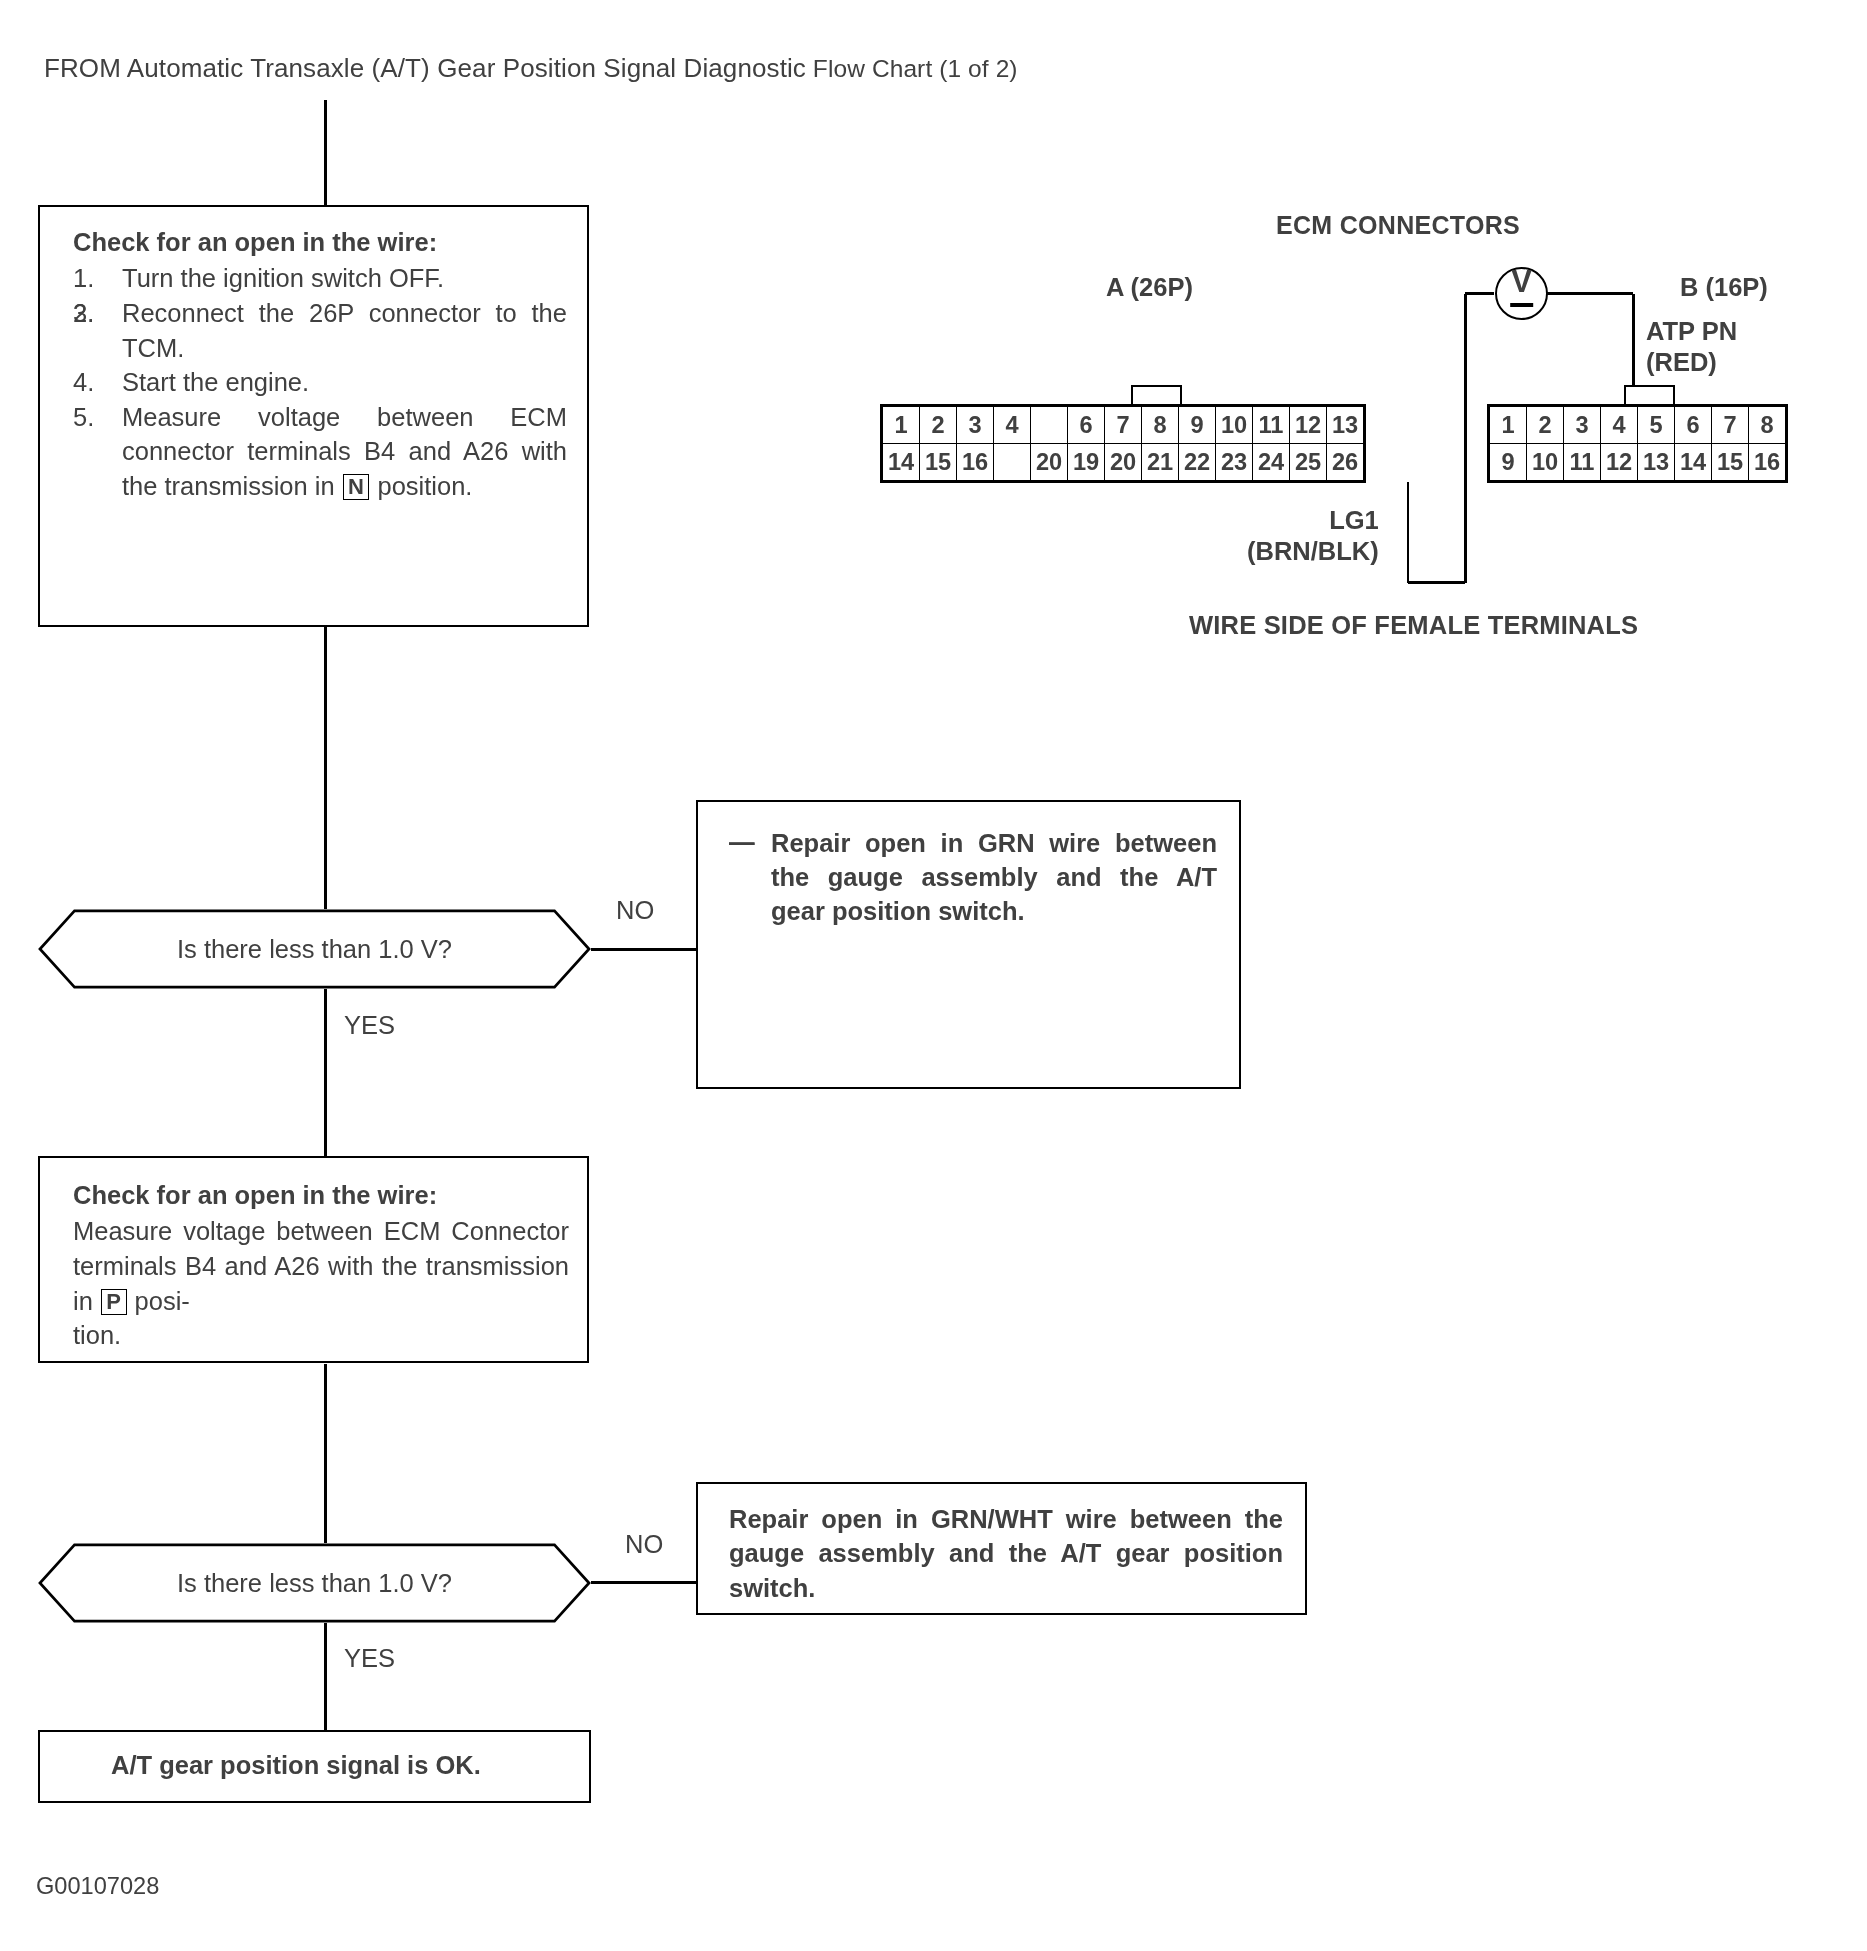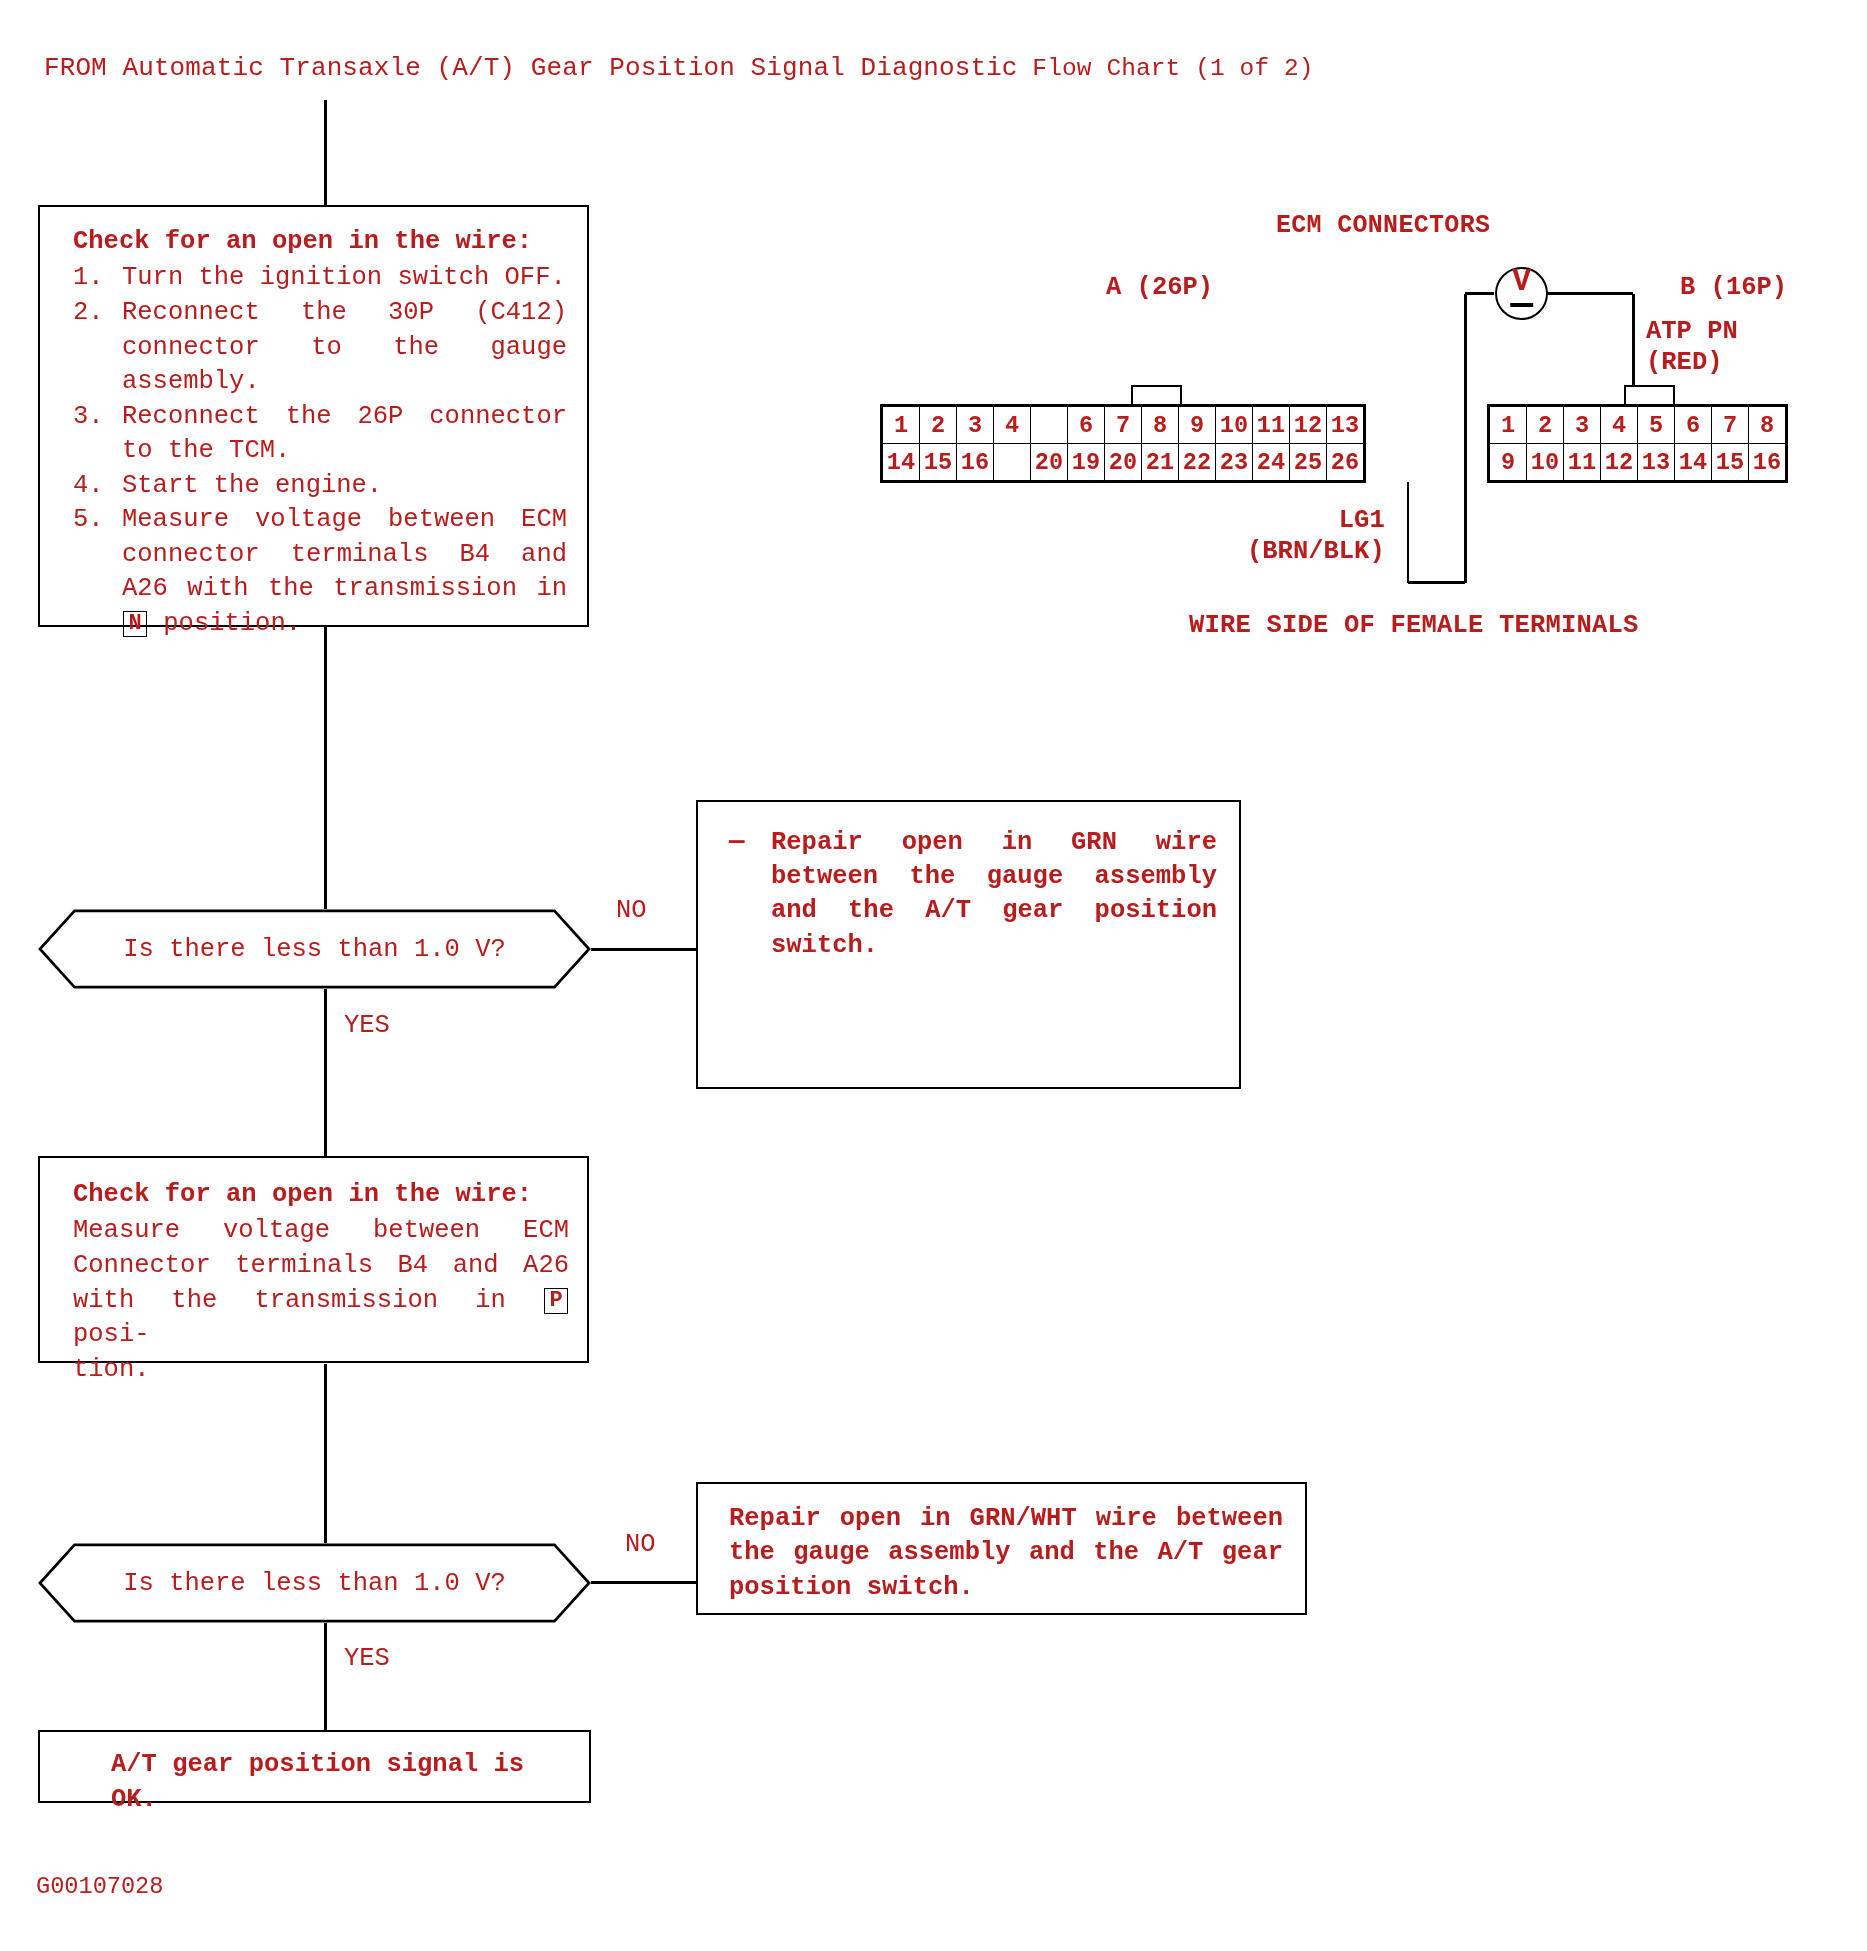--- a/index.html
+++ b/index.html
@@ -5,22 +5,22 @@
   html, body {
     margin: 0;
     padding: 0;
     background: #ffffff;
   }
   #page {
     position: relative;
     width: 1867px;
     height: 1951px;
     background: #ffffff;
-    font-family: Liberation Mono, monospace;
-    color: #b91c1c;
+    font-family: Liberation Sans, sans-serif;
+    color: #404040;
     overflow: hidden;
   }
   #wires {
     position: absolute;
     left: 0; top: 0;
     width: 1867px;
     height: 1951px;
     pointer-events: none;
   }
 
@@ -275,21 +275,20 @@
   <div class="pbox" style="left:38px; top:205px; width:551px; height:422px;">
     <div class="pbox-inner">
       <div class="box-head">Check for an open in the wire:</div>
       <ol class="steps">
         <li>
           <span class="num">1.</span>
           <span>Turn the ignition switch OFF.</span>
         </li>
         <li class="just">
           <span class="num">2.</span>
-          <span>Reconnect the 30P (C412) connector to the gauge assembly.</span>
         </li>
         <li class="just">
           <span class="num">3.</span>
           <span>Reconnect the 26P connector to the TCM.</span>
         </li>
         <li>
           <span class="num">4.</span>
           <span>Start the engine.</span>
         </li>
         <li class="just">

